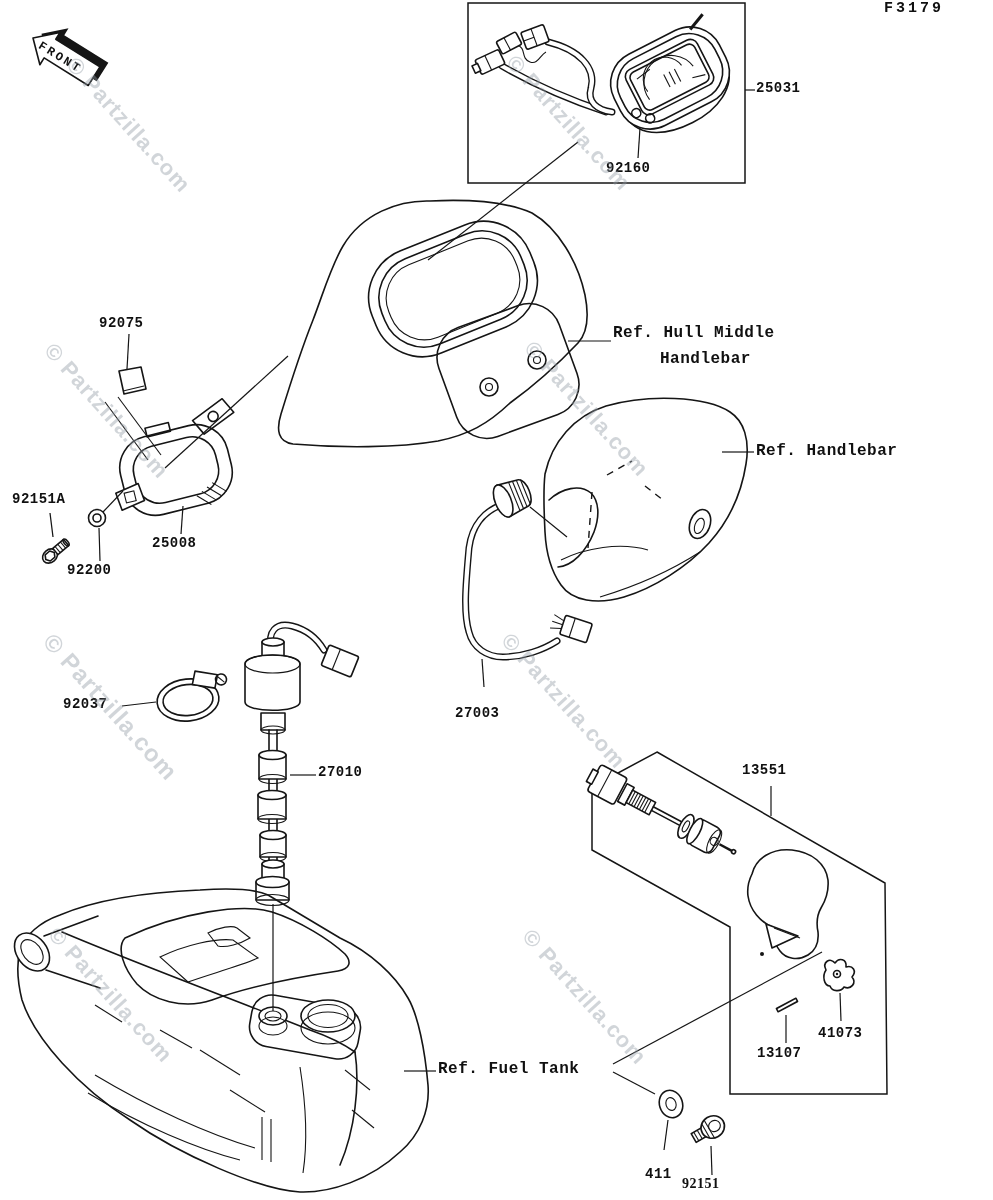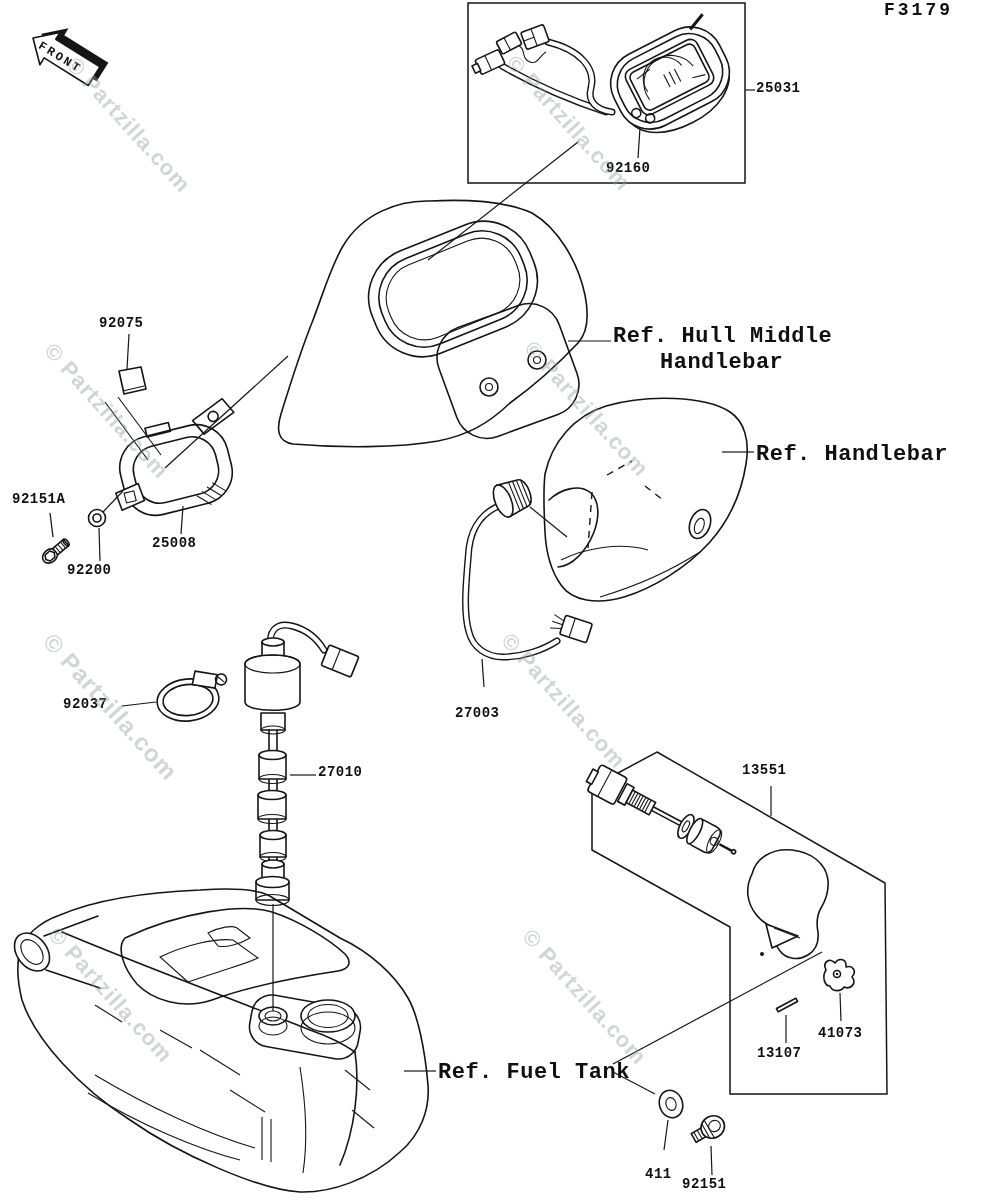--- a/index.html
+++ b/index.html
@@ -2,22 +2,22 @@
 <html><head>
 <meta charset="utf-8">
 <style>
   html,body{margin:0;padding:0;background:#fff;}
   #stage{position:relative;width:993px;height:1200px;background:#fff;overflow:hidden;
          font-family:"Liberation Sans",sans-serif;}
   #art{position:absolute;left:0;top:0;}
   .label{position:absolute;font-family:"Liberation Mono",monospace;font-weight:bold;
          color:#101010;white-space:nowrap;line-height:1.05;}
   .num{font-size:14px;letter-spacing:0.5px;}
-  .ref{font-size:22px;letter-spacing:0.5px;}
-  .figcode{font-size:18px;letter-spacing:3px;}
+  .ref{font-size:16px;letter-spacing:0.5px;}
+  .figcode{font-size:15px;letter-spacing:3px;}
   .wm{position:absolute;font-family:"Liberation Sans",sans-serif;font-weight:bold;
       color:rgba(145,155,165,0.42);font-size:22px;letter-spacing:1px;white-space:nowrap;
       transform-origin:0 0;transform:rotate(48deg);pointer-events:none;}
   .wm.big{font-size:24px;}
   svg{display:block;}
   .ln{stroke:#151515;stroke-width:1.6;fill:none;stroke-linecap:round;stroke-linejoin:round;}
   .thin{stroke:#151515;stroke-width:1.1;fill:none;}
   .fillw{fill:#ffffff;stroke:#151515;stroke-width:1.6;stroke-linejoin:round;}
   .tube{stroke:#151515;stroke-width:7;fill:none;stroke-linecap:round;}
   .tubecore{stroke:#ffffff;stroke-width:4.2;fill:none;stroke-linecap:round;}
@@ -364,21 +364,21 @@
   <div class="label num" style="left:12px;top:492px;">92151A</div>
   <div class="label num" style="left:152px;top:536px;">25008</div>
   <div class="label num" style="left:67px;top:563px;">92200</div>
   <div class="label num" style="left:455px;top:690px;margin-top:16px;">27003</div>
   <div class="label num" style="left:63px;top:697px;">92037</div>
   <div class="label num" style="left:318px;top:765px;">27010</div>
   <div class="label num" style="left:742px;top:763px;">13551</div>
   <div class="label num" style="left:818px;top:1026px;">41073</div>
   <div class="label num" style="left:757px;top:1046px;">13107</div>
   <div class="label num" style="left:645px;top:1154px;margin-top:13px;">411</div>
-  <div class="label num" style="left:682px;top:1177px;">92151</div>
+  <div class="label num" style="left:682px;top:1177px;font-family:Liberation Serif, serif;">92151</div>
 
   <div class="label ref" style="left:613px;top:325px;">Ref. Hull Middle</div>
   <div class="label ref" style="left:660px;top:351px;">Handlebar</div>
   <div class="label ref" style="left:756px;top:443px;">Ref. Handlebar</div>
   <div class="label ref" style="left:438px;top:1061px;">Ref. Fuel Tank</div>
 
   <div class="wm" style="left:80px;top:52px;">© Partzilla.com</div>
   <div class="wm" style="left:58px;top:338px;">© Partzilla.com</div>
   <div class="wm" style="left:520px;top:50px;">© Partzilla.com</div>
   <div class="wm" style="left:538px;top:336px;">© Partzilla.com</div>

